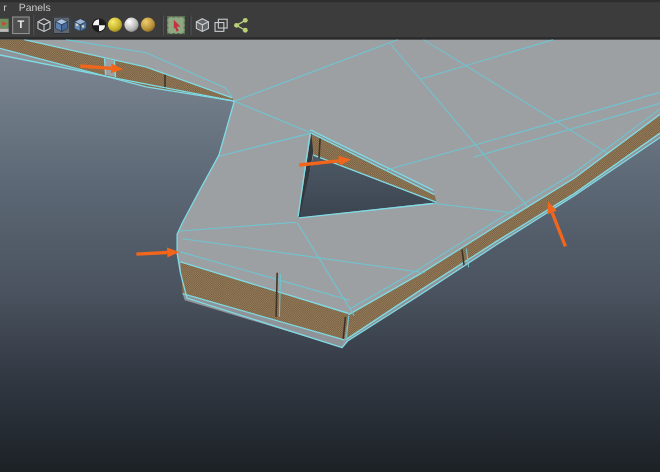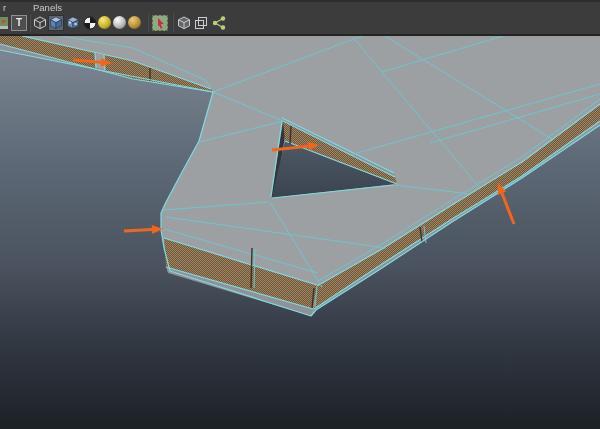--- a/index.html
+++ b/index.html
@@ -7,21 +7,21 @@
           font-family:"Liberation Sans", sans-serif;}
   
   .topbar{position:absolute;left:0;top:0;width:600px;height:35px;
           background:var(--toolbar-bg);border-bottom:1px solid #262626;box-sizing:border-box;}
   .topbar::before{content:"";position:absolute;left:0;top:0;width:100%;height:2px;
           background:var(--toolbar-top-strip);}
   .menubar{position:absolute;left:0;top:2px;width:100%;height:11px;}
   .menubar span{position:absolute;top:0;font-size:9.5px;line-height:11px;
           color:var(--menu-text);cursor:default;}
   .mi-clipped{left:3px;}
-  .mi-panels{left:33px;}
+  .mi-panels{left:17px;}
   .iconrow{position:absolute;left:0;top:13px;width:100%;height:22px;}
   .icon{position:absolute;top:2px;width:16px;height:16px;}
   .tile{box-sizing:border-box;}
   .sep{position:absolute;top:1px;width:2px;height:18px;
        background:linear-gradient(90deg,#2b2b2b,#5a5a5a);}
   .sphere{position:absolute;top:3px;width:13px;height:13px;border-radius:50%;}
   .sph-yellow{background:radial-gradient(circle at 35% 30%, #f8ec6a, #c7b32e 55%, #6e5f10);}
   .sph-white {background:radial-gradient(circle at 35% 30%, #ffffff, #b9b9b9 55%, #5f5f5f);}
   .sph-gold  {background:radial-gradient(circle at 35% 30%, #f0cc6e, #b8913a 55%, #5a3f12);}
   .t-icon{background:#4f4f4f;border:1px solid #909090;color:#ececec;font-size:10px;

